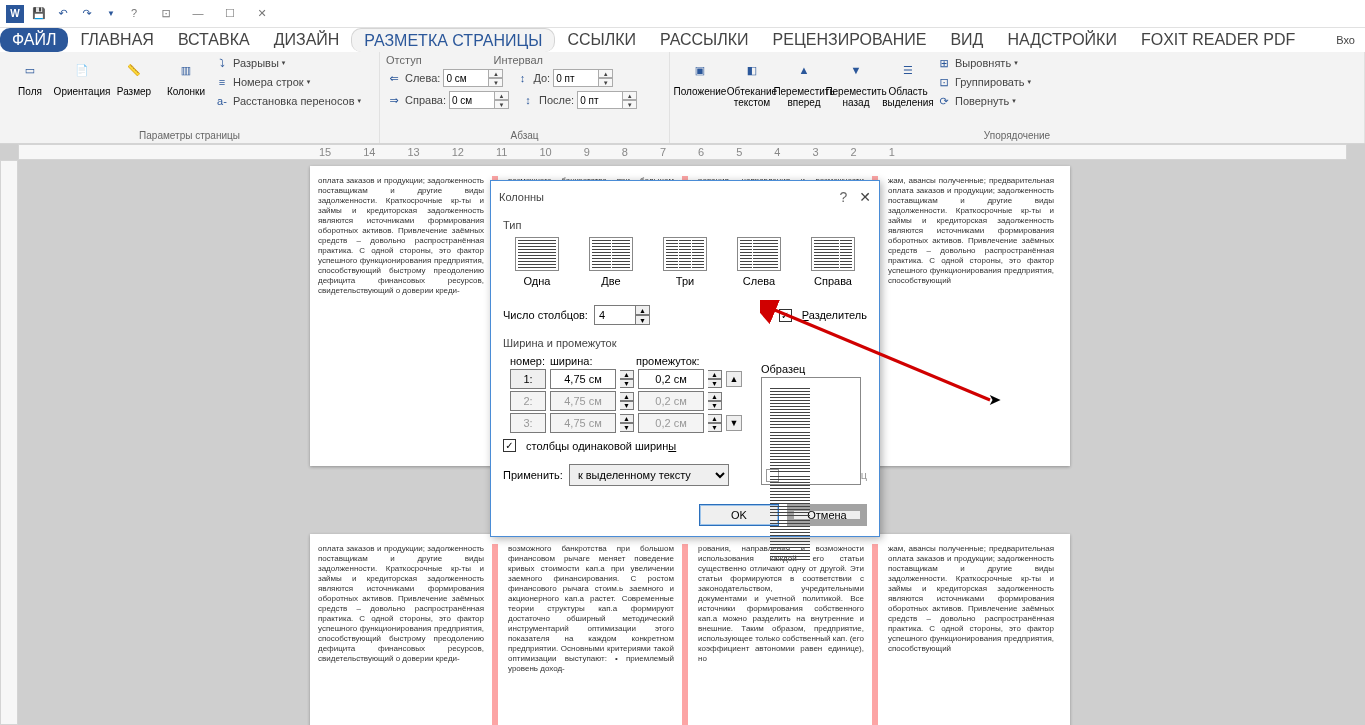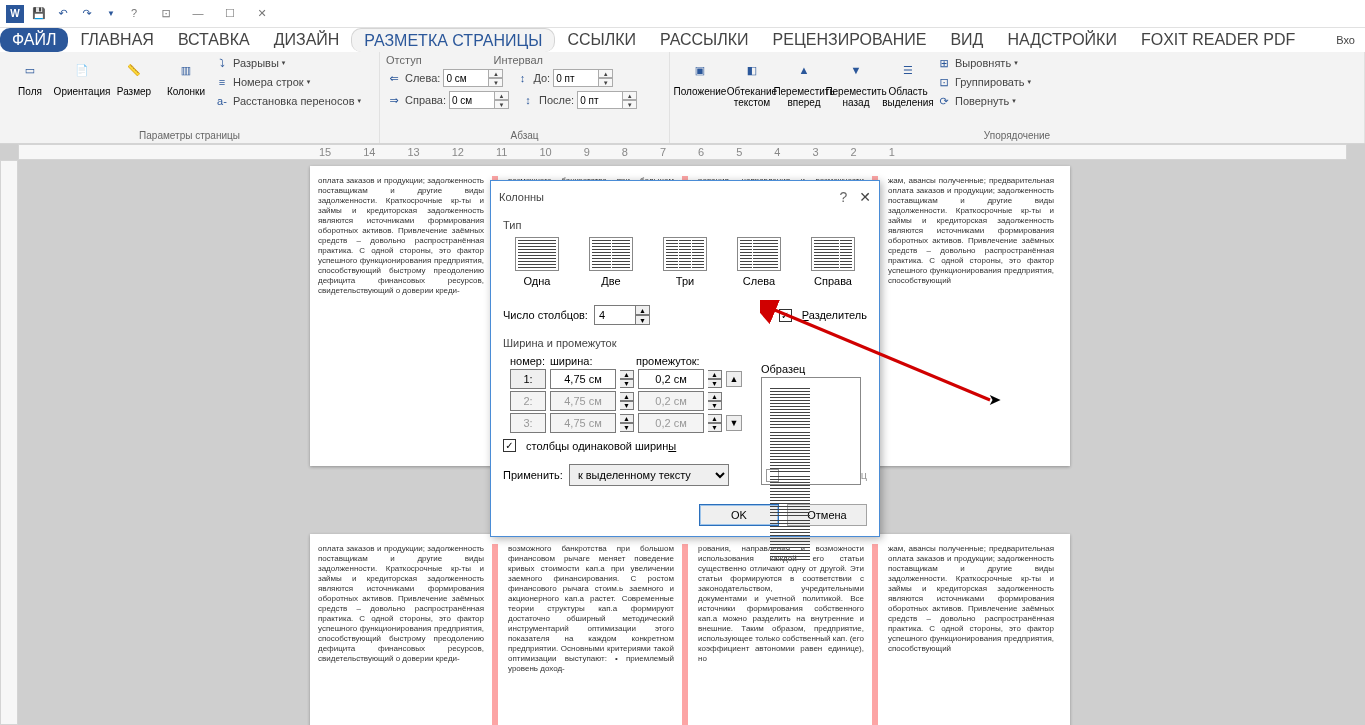--- a/index.html
+++ b/index.html
@@ -70,21 +70,21 @@
 .grid-table .gr .sp { width:14px; display:flex; flex-direction:column; }
 .grid-table .gr .sp span { flex:1; border:1px solid #7a7a7a; border-left:none; background:#efefef; font-size:7px; display:flex; align-items:center; justify-content:center; }
 .scroll-btns { display:flex; flex-direction:column; gap:28px; margin-left:4px; }
 .scroll-btns span { width:16px; height:16px; border:1px solid #999; background:#efefef; font-size:9px; display:flex; align-items:center; justify-content:center; }
 .sample { position:absolute; right:18px; top:150px; width:100px; }
 .sample .box { width:100px; height:108px; border:1px solid #888; background:#fff; padding:10px 8px; display:flex; flex-wrap:wrap; gap:4px; align-content:flex-start; }
 .sample .box .sc { width:40px; height:40px; background:repeating-linear-gradient(#444 0 1px, transparent 1px 3px); }
 .apply-row { display:flex; align-items:center; gap:6px; margin-top:8px; }
 .apply-row select { height:22px; border:1px solid #7a7a7a; font-size:11px; padding:0 4px; width:160px; }
 .btn-row { display:flex; justify-content:flex-end; gap:8px; padding:8px 12px 10px 0; }
-.btn { width:80px; height:22px; border:1px solid #a3a3a3; background:#efefef; font-size:11px; display:flex; align-items:center; justify-content:center; cursor:pointer; }
+.btn { width:80px; height:22px; border:7px solid #a3a3a3; background:#efefef; font-size:11px; display:flex; align-items:center; justify-content:center; cursor:pointer; }
 .btn.primary { border:1px solid #2b6fbb; box-shadow:inset 0 0 0 1px #9cc3ea; }
 .arrow { position:absolute; z-index:200; pointer-events:none; }
 </style>
 </head>
 <body>
 
 <div class="titlebar">
   <div class="qat">
     <div class="qat-btn">
         <div class="word-icon">W</div>

